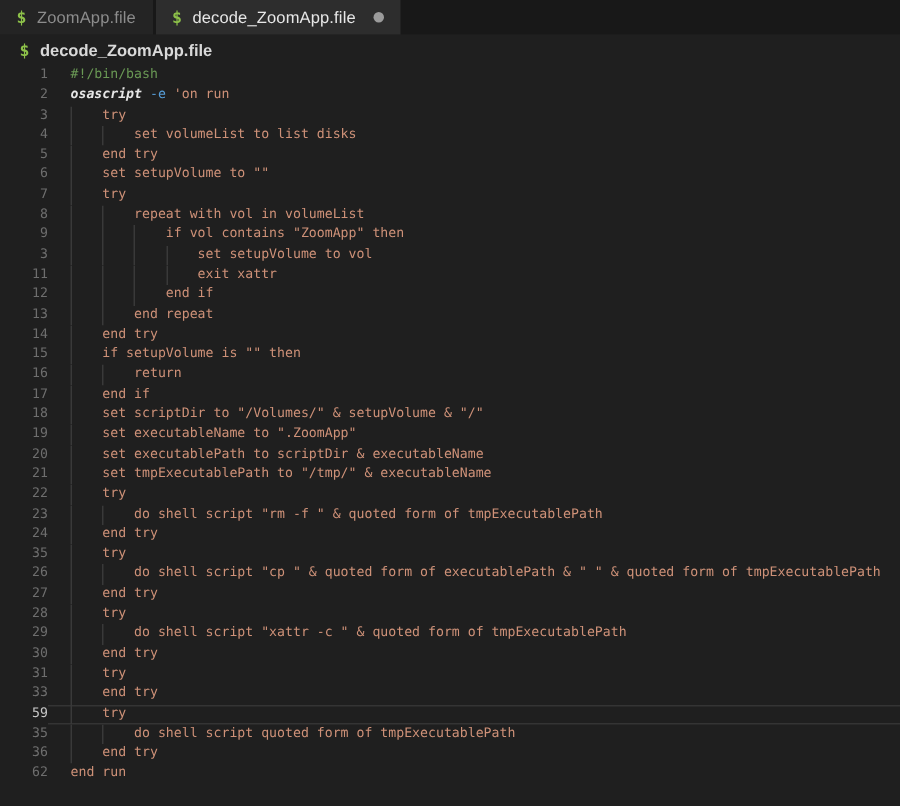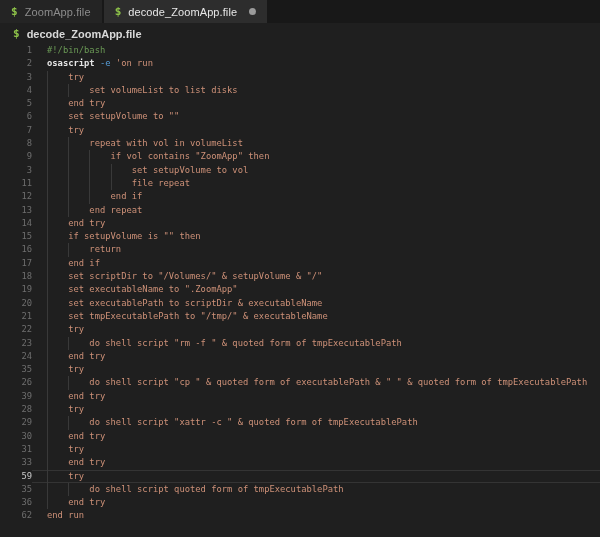--- a/index.html
+++ b/index.html
@@ -86,21 +86,21 @@
   .line.active .code {
     box-shadow: inset 0 1px 0 #343434, inset 0 -1px 0 #343434;
   }
   .guide {
     position: absolute;
     top: 0; bottom: 0;
     width: 1px;
     background: #393939;
   }
   .tok-c { color: #6a9955; text-align: center; }                    
-  .tok-k { color: #e6e6e6; font-weight: bold; } 
+  .tok-k { color: #e6e6e6; font-weight: bold; font-style: italic; } 
   .tok-f { color: #569cd6; }                    
   .tok-s { color: #ce9178; }                    
 </style>
 </head>
 <body>
 
 <div class="tabbar">
   <div class="tab inactive">
     <span class="file-ico">$</span>
     <span class="tab-label">ZoomApp.file</span>
@@ -153,21 +153,21 @@
     <div class="line">
       <span class="gutter">9</span>
       <span class="code"><i class="guide" style="left: calc(0ch + 15px);"></i><i class="guide" style="left: calc(4ch + 15px);"></i><i class="guide" style="left: calc(8ch + 15px);"></i><span class="tok-s">            if vol contains "ZoomApp" then</span></span>
     </div>
     <div class="line">
       <span class="gutter">3</span>
       <span class="code"><i class="guide" style="left: calc(0ch + 15px);"></i><i class="guide" style="left: calc(4ch + 15px);"></i><i class="guide" style="left: calc(8ch + 15px);"></i><i class="guide" style="left: calc(12ch + 15px);"></i><span class="tok-s">                set setupVolume to vol</span></span>
     </div>
     <div class="line">
       <span class="gutter">11</span>
-      <span class="code"><i class="guide" style="left: calc(0ch + 15px);"></i><i class="guide" style="left: calc(4ch + 15px);"></i><i class="guide" style="left: calc(8ch + 15px);"></i><i class="guide" style="left: calc(12ch + 15px);"></i><span class="tok-s">                file repeat</span></span>
+      <span class="code"><i class="guide" style="left: calc(0ch + 15px);"></i><i class="guide" style="left: calc(4ch + 15px);"></i><i class="guide" style="left: calc(8ch + 15px);"></i><i class="guide" style="left: calc(12ch + 15px);"></i><span class="tok-s">                exit xattr</span></span>
     </div>
     <div class="line">
       <span class="gutter">12</span>
       <span class="code"><i class="guide" style="left: calc(0ch + 15px);"></i><i class="guide" style="left: calc(4ch + 15px);"></i><i class="guide" style="left: calc(8ch + 15px);"></i><span class="tok-s">            end if</span></span>
     </div>
     <div class="line">
       <span class="gutter">13</span>
       <span class="code"><i class="guide" style="left: calc(0ch + 15px);"></i><i class="guide" style="left: calc(4ch + 15px);"></i><span class="tok-s">        end repeat</span></span>
     </div>
     <div class="line">
@@ -216,21 +216,21 @@
     </div>
     <div class="line">
       <span class="gutter">35</span>
       <span class="code"><i class="guide" style="left: calc(0ch + 15px);"></i><span class="tok-s">    try</span></span>
     </div>
     <div class="line">
       <span class="gutter">26</span>
       <span class="code"><i class="guide" style="left: calc(0ch + 15px);"></i><i class="guide" style="left: calc(4ch + 15px);"></i><span class="tok-s">        do shell script "cp " &amp; quoted form of executablePath &amp; " " &amp; quoted form of tmpExecutablePath</span></span>
     </div>
     <div class="line">
-      <span class="gutter">39</span>
+      <span class="gutter">27</span>
       <span class="code"><i class="guide" style="left: calc(0ch + 15px);"></i><span class="tok-s">    end try</span></span>
     </div>
     <div class="line">
       <span class="gutter">28</span>
       <span class="code"><i class="guide" style="left: calc(0ch + 15px);"></i><span class="tok-s">    try</span></span>
     </div>
     <div class="line">
       <span class="gutter">29</span>
       <span class="code"><i class="guide" style="left: calc(0ch + 15px);"></i><i class="guide" style="left: calc(4ch + 15px);"></i><span class="tok-s">        do shell script "xattr -c " &amp; quoted form of tmpExecutablePath</span></span>
     </div>

